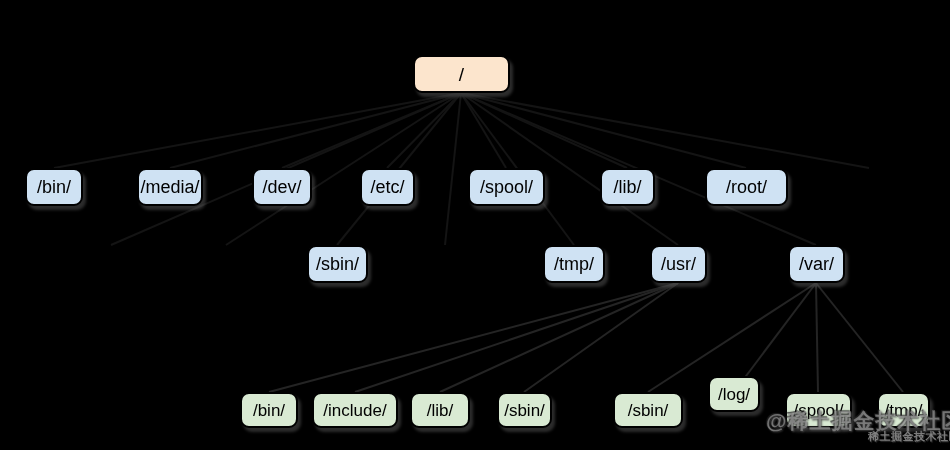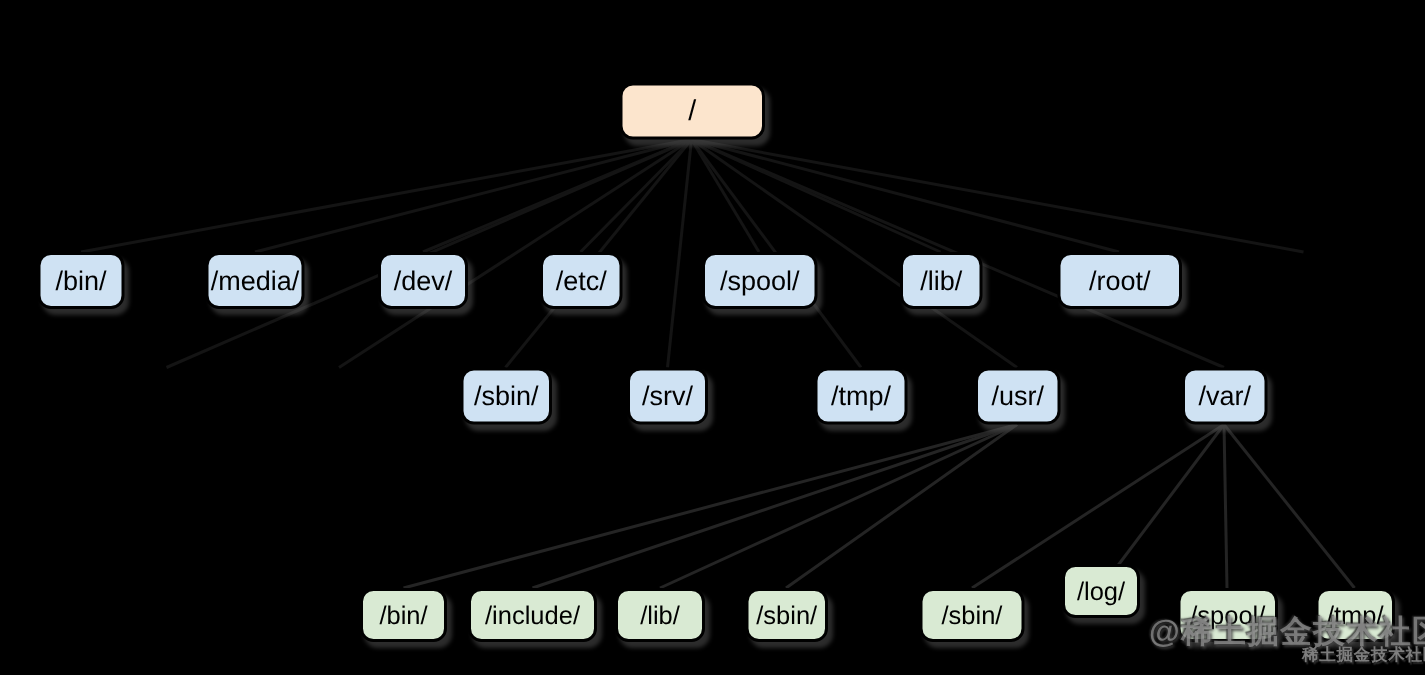--- a/index.html
+++ b/index.html
@@ -69,21 +69,20 @@
 
   <div class="node dir-node" style="left:25px;top:168px;width:58px;height:38px">/bin/</div>
   <div class="node dir-node" style="left:137px;top:168px;width:66px;height:38px">/media/</div>
   <div class="node dir-node" style="left:252px;top:168px;width:60px;height:38px">/dev/</div>
   <div class="node dir-node" style="left:360px;top:168px;width:55px;height:38px">/etc/</div>
   <div class="node dir-node" style="left:468px;top:168px;width:77px;height:38px">/spool/</div>
   <div class="node dir-node" style="left:600px;top:168px;width:55px;height:38px">/lib/</div>
   <div class="node dir-node" style="left:705px;top:168px;width:83px;height:38px">/root/</div>
 
   <div class="node dir-node" style="left:307px;top:245px;width:61px;height:38px">/sbin/</div>
-  <div class="node dir-node" style="left:418px;top:245px;width:54px;height:38px">/srv/</div>
   <div class="node dir-node" style="left:543px;top:245px;width:62px;height:38px">/tmp/</div>
   <div class="node dir-node" style="left:788px;top:245px;width:57px;height:38px">/var/</div>
   <div class="node dir-node" style="left:650px;top:245px;width:57px;height:38px">/usr/</div>
 
   <div class="node leaf-node" style="left:240px;top:392px;width:58px;height:36px">/bin/</div>
   <div class="node leaf-node" style="left:312px;top:392px;width:86px;height:36px">/include/</div>
   <div class="node leaf-node" style="left:410px;top:392px;width:60px;height:36px">/lib/</div>
   <div class="node leaf-node" style="left:497px;top:392px;width:55px;height:36px">/sbin/</div>
 
   <div class="node leaf-node" style="left:613px;top:392px;width:70px;height:36px">/sbin/</div>

